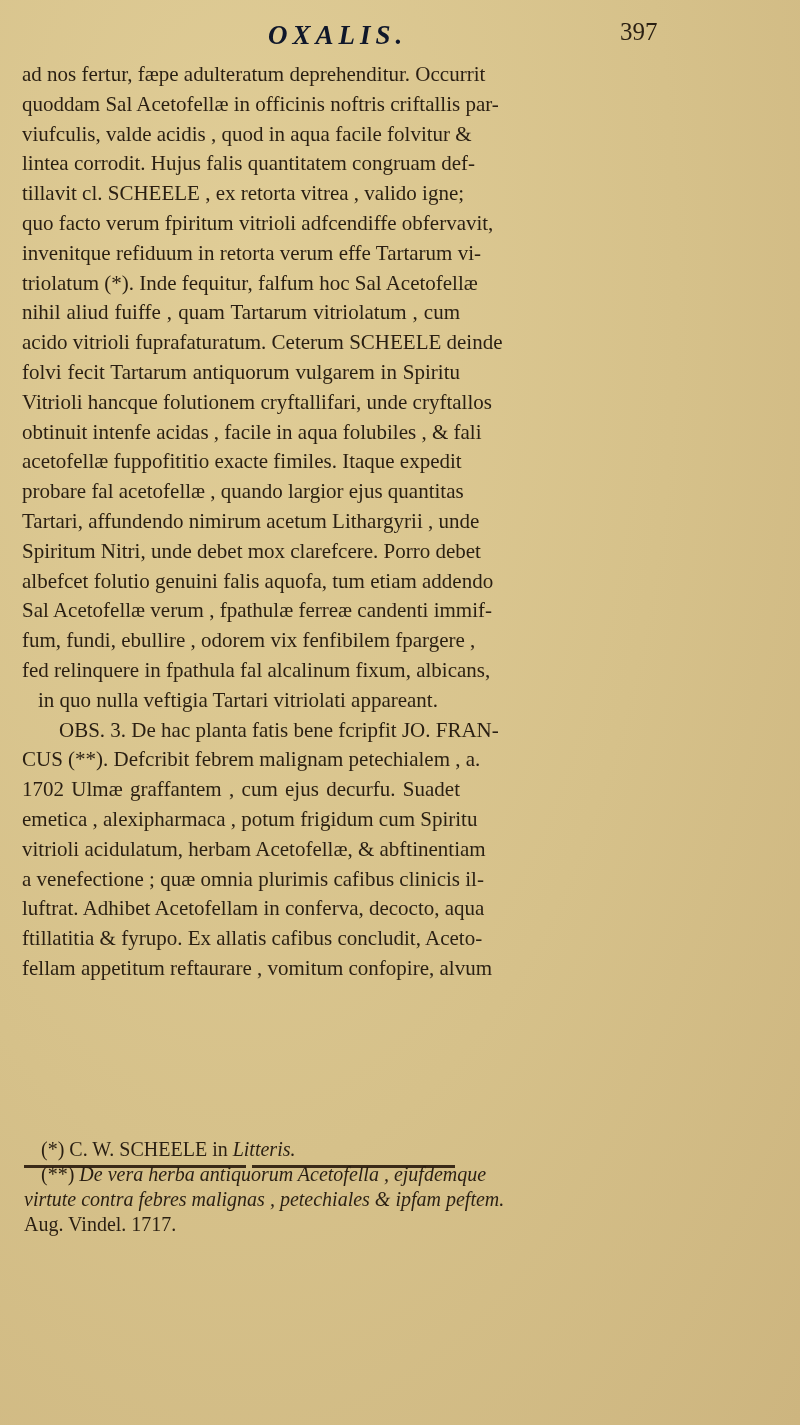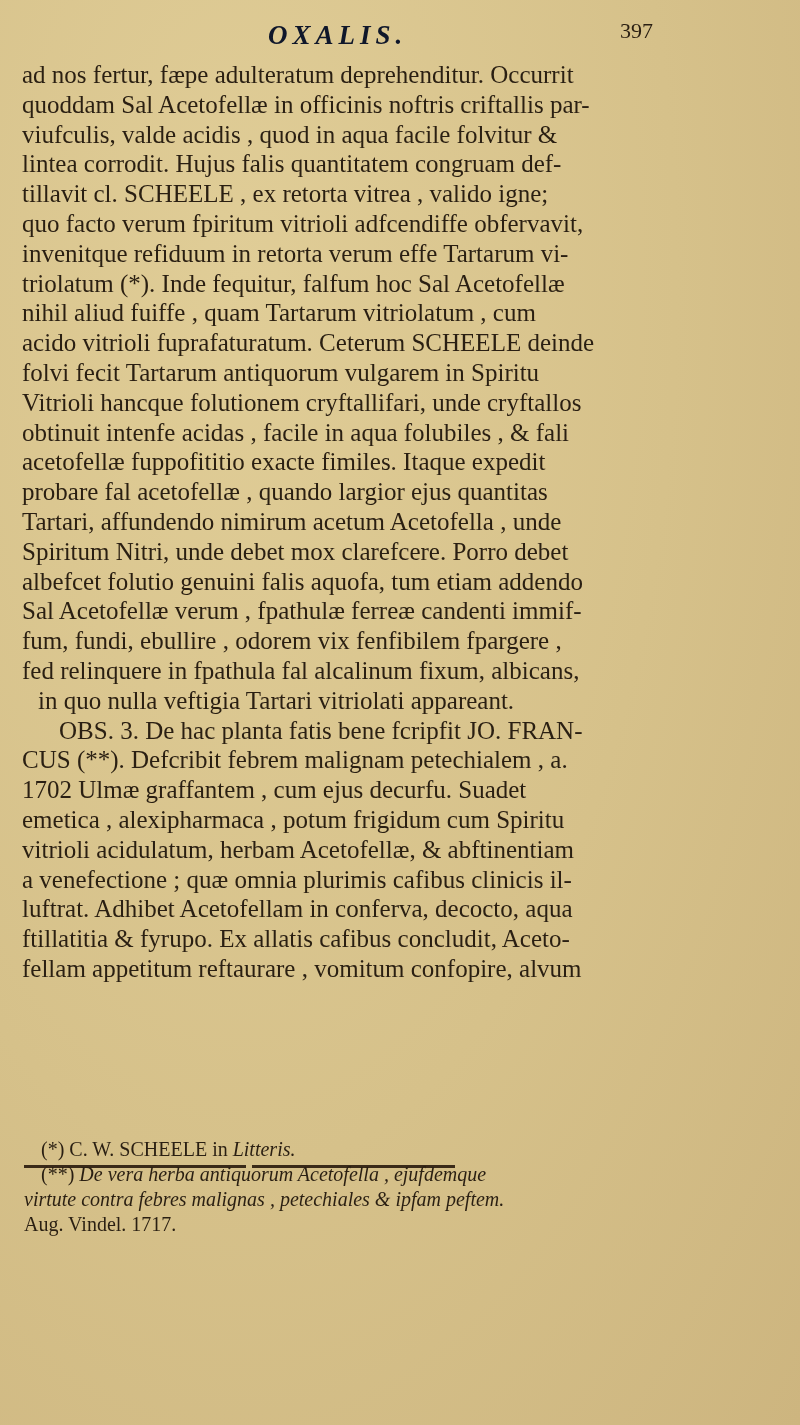--- a/index.html
+++ b/index.html
@@ -15,28 +15,28 @@
   .running-head {
     position: absolute; top: 18px; left: 0; width: 800px; height: 40px;
   }
   .head-title {
     position: absolute; left: 268px; top: 2px;
     font-style: italic; font-weight: bold; font-size: 27px;
     letter-spacing: 5px; color: #0f172a; text-align: center;
   }
   .page-number {
     position: absolute; left: 620px; top: 0px;
-    font-size: 22px; color: #2a1f12;
+    font-size: 25px; color: #2a1f12;
   }
   .body-text {
     position: absolute; left: 22px; top: 60px; width: 440px;
   }
   .line {
     height: 29.8px; line-height: 29.8px;
-    font-size: 25px; white-space: nowrap;
+    font-size: 21px; white-space: nowrap;
     text-align: justify; text-align-last: justify;
     width: 438px;
   }
   .line.last { text-align-last: left; margin-left: 16px; }
   .line.indent { padding-left: 37px; width: 401px; }
   .smallcaps { font-variant: small-caps; }
   .rule {
     position: absolute; top: 1165px; height: 3px; background: #3a2a18;
   }
   .rule.left { left: 24px; width: 222px; }
@@ -68,21 +68,21 @@
     <div class="line">quo facto verum fpiritum vitrioli adfcendiffe obfervavit,</div>
     <div class="line">invenitque refiduum in retorta verum effe Tartarum vi-</div>
     <div class="line">triolatum (*). Inde fequitur, falfum hoc Sal Acetofellæ</div>
     <div class="line">nihil aliud fuiffe , quam Tartarum vitriolatum , cum</div>
     <div class="line">acido vitrioli fuprafaturatum. Ceterum SCHEELE deinde</div>
     <div class="line">folvi fecit Tartarum antiquorum vulgarem in Spiritu</div>
     <div class="line">Vitrioli hancque folutionem cryftallifari, unde cryftallos</div>
     <div class="line">obtinuit intenfe acidas , facile in aqua folubiles , &amp; fali</div>
     <div class="line">acetofellæ fuppofititio exacte fimiles. Itaque expedit</div>
     <div class="line">probare fal acetofellæ , quando largior ejus quantitas</div>
-    <div class="line">Tartari, affundendo nimirum acetum Acetofella , unde</div>
+    <div class="line">Tartari, affundendo nimirum acetum Lithargyrii , unde</div>
     <div class="line">Spiritum Nitri, unde debet mox clarefcere. Porro debet</div>
     <div class="line">albefcet folutio genuini falis aquofa, tum etiam addendo</div>
     <div class="line">Sal Acetofellæ verum , fpathulæ ferreæ candenti immif-</div>
     <div class="line">fum, fundi, ebullire , odorem vix fenfibilem fpargere ,</div>
     <div class="line">fed relinquere in fpathula fal alcalinum fixum, albicans,</div>
     <div class="line last">in quo nulla veftigia Tartari vitriolati appareant.</div>
     <div class="line indent">OBS. 3. De hac planta fatis bene fcripfit JO. FRAN-</div>
     <div class="line">CUS (**). Defcribit febrem malignam petechialem , a.</div>
     <div class="line">1702 Ulmæ graffantem , cum ejus decurfu. Suadet</div>
     <div class="line">emetica , alexipharmaca , potum frigidum cum Spiritu</div>

